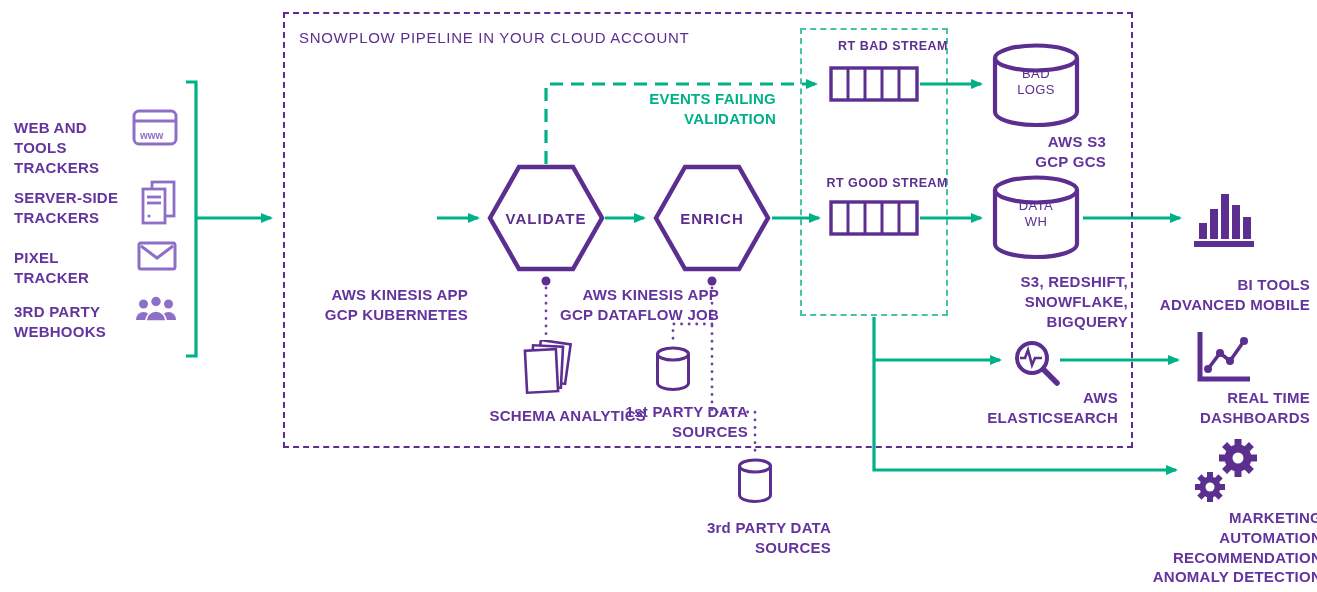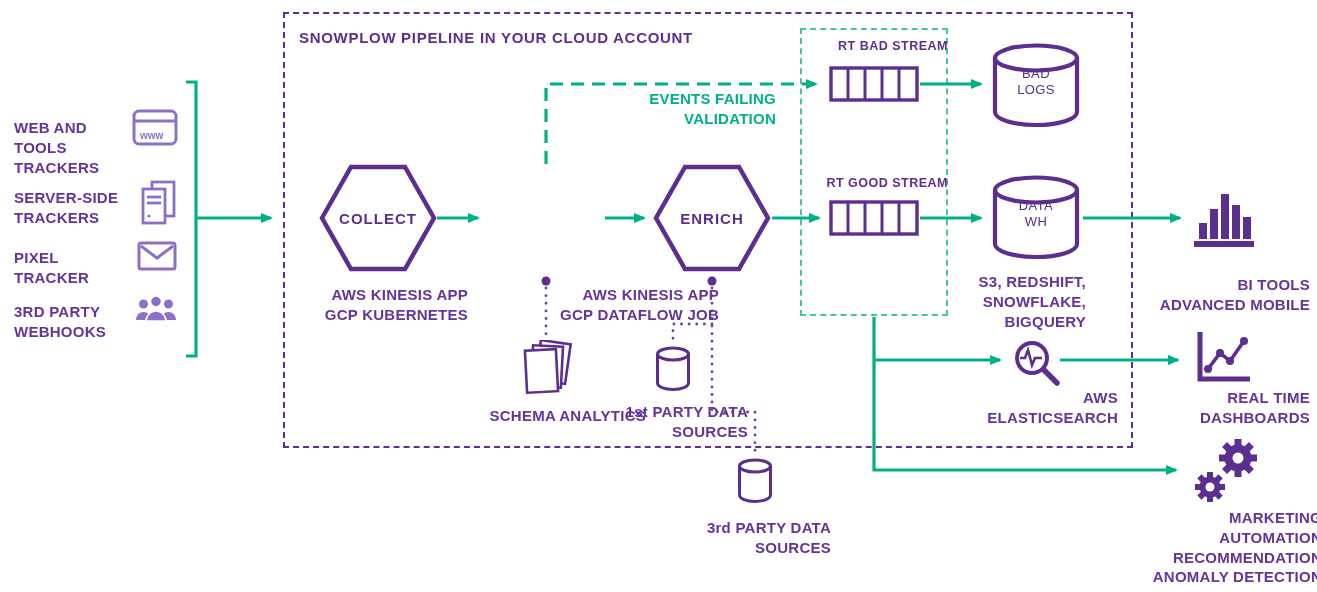--- a/index.html
+++ b/index.html
@@ -10,21 +10,21 @@
   .pipeline-box { position:absolute; left:283px; top:12px; width:850px; height:436px;
                   border:2px dashed #5B2E90; }
   .stream-box   { position:absolute; left:800px; top:28px; width:148px; height:288px;
                   border:2px dashed #45C3A7; }
 
   .lbl { position:absolute; font-weight:700; font-size:15px; line-height:1.32;
          letter-spacing:.25px; color:#63349E; white-space:pre-line; }
   .lbl--center { text-align:right; }
   .lbl--teal   { color:#00B188; }
   .lbl--md     { font-size:12.5px; letter-spacing:.5px; color:#5B2E90; }
-  .lbl--title  { font-size:15px; font-weight:700; letter-spacing:.7px; color:#5B2E90; white-space:nowrap; }
+  .lbl--title  { font-size:15px; font-weight:400; letter-spacing:.7px; color:#5B2E90; white-space:nowrap; }
 
   .hex { position:absolute; width:118px; height:112px; }
   .hex svg { position:absolute; left:0; top:0; }
   .hex-label { position:absolute; inset:0; display:flex; align-items:center; justify-content:center;
                font-size:15px; font-weight:700; letter-spacing:1px; color:#5B2E90; }
 
   .cyl { position:absolute; width:92px; height:88px; }
   .cyl-label { position:absolute; left:0; top:24px; width:100%; text-align:center;
                font-weight:400; font-size:13px; line-height:1.25; letter-spacing:.4px;
                color:#5B2E90; white-space:pre-line; }
@@ -115,25 +115,25 @@
       <path d="M1,28 a7.5,8 0 0 1 15,0 z"></path>
       <circle cx="33.5" cy="12" r="4.5"></circle>
       <path d="M26,28 a7.5,8 0 0 1 15,0 z"></path>
       <g stroke="#fff" stroke-width="1.5">
         <circle cx="21" cy="9.5" r="5.5"></circle>
         <path d="M11,29 a10,10 0 0 1 20,0 z"></path>
       </g>
     </svg>
   </div>
 
-  <div class="hex node" style="left:319px; top:162px;">
+  <div class="hex node" style="left:487px; top:162px;">
     <svg width="118" height="112" viewBox="0 0 118 112">
       <polygon points="3,56 32,5 86,5 115,56 86,107 32,107" fill="#fff" stroke="#5B2E90" stroke-width="4.5"></polygon>
     </svg>
-    <div class="hex-label">COLLECT</div>
+    <div class="hex-label">VALIDATE</div>
   </div>
   <div class="hex node" style="left:653px; top:162px;">
     <svg width="118" height="112" viewBox="0 0 118 112">
       <polygon points="3,56 32,5 86,5 115,56 86,107 32,107" fill="#fff" stroke="#5B2E90" stroke-width="4.5"></polygon>
     </svg>
     <div class="hex-label">ENRICH</div>
   </div>
 
   <div class="lbl lbl--center node" style="left:288px; top:285px; width:180px;">AWS KINESIS APP
 GCP KUBERNETES</div>
@@ -197,30 +197,32 @@
   </div>
 
   <div class="cyl node" style="left:990px; top:42px;">
     <svg width="92" height="88" viewBox="0 0 92 88">
       <path d="M5,16 L5,70 A41,13 0 0 0 87,70 L87,16" fill="#fff" stroke="#5B2E90" stroke-width="4.2"></path>
       <ellipse cx="46" cy="16" rx="41" ry="12.5" fill="#fff" stroke="#5B2E90" stroke-width="4.2"></ellipse>
     </svg>
     <div class="cyl-label">BAD
 LOGS</div>
   </div>
+  <div class="lbl lbl--center node" style="left:966px; top:132px; width:140px;">AWS S3
+GCP GCS</div>
 
   <div class="cyl node" style="left:990px; top:174px;">
     <svg width="92" height="88" viewBox="0 0 92 88">
       <path d="M5,16 L5,70 A41,13 0 0 0 87,70 L87,16" fill="#fff" stroke="#5B2E90" stroke-width="4.2"></path>
       <ellipse cx="46" cy="16" rx="41" ry="12.5" fill="#fff" stroke="#5B2E90" stroke-width="4.2"></ellipse>
     </svg>
     <div class="cyl-label">DATA
 WH</div>
   </div>
-  <div class="lbl lbl--center node" style="left:906px; top:272px; width:180px;">S3, REDSHIFT,
+  <div class="lbl lbl--center node" style="left:948px; top:272px; width:180px;">S3, REDSHIFT,
 SNOWFLAKE, BIGQUERY</div>
 
   <div class="abs node" style="left:1190px; top:184px;">
     <svg width="68" height="68" viewBox="0 0 68 68" fill="#5B2E90">
       <rect x="4" y="57" width="60" height="6"></rect>
       <rect x="9" y="39" width="8" height="16"></rect>
       <rect x="20" y="25" width="8" height="30"></rect>
       <rect x="31" y="10" width="8" height="45"></rect>
       <rect x="42" y="21" width="8" height="34"></rect>
       <rect x="53" y="33" width="8" height="22"></rect>

